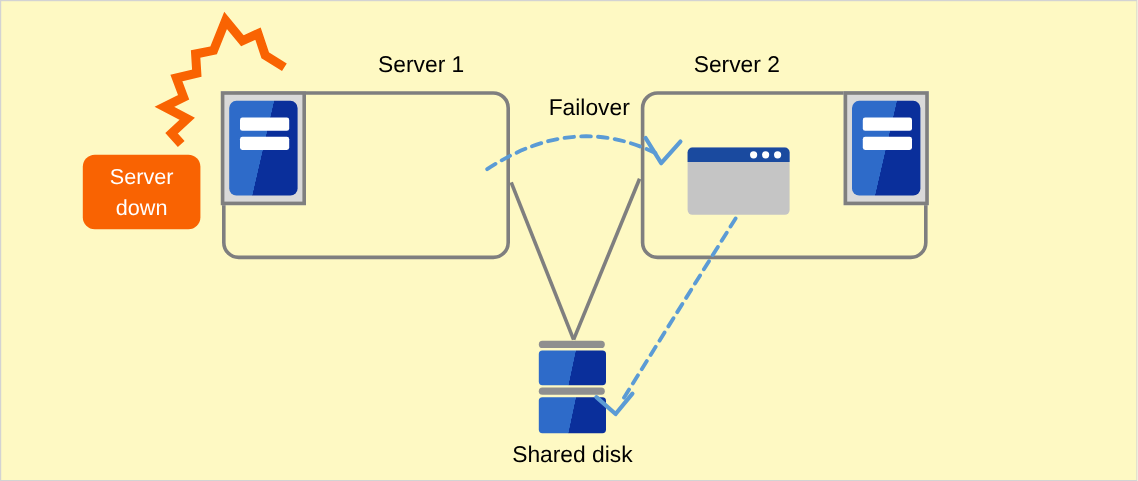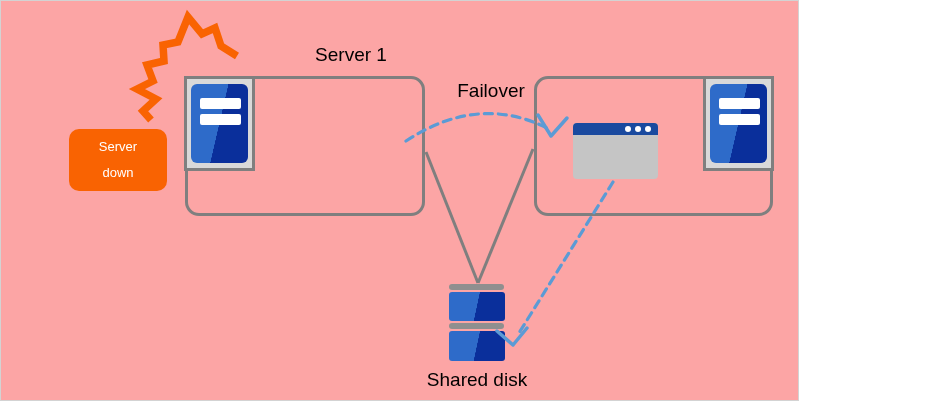--- a/index.html
+++ b/index.html
@@ -1,20 +1,20 @@
 <!DOCTYPE html>
 <html><head>
 <meta charset="utf-8">
 <style>
   html,body{margin:0;padding:0;background:#fff;}
   .stage{
     position:relative;
-    width:799px;height:401px;
+    width:948px;height:401px;
     box-sizing:border-box;
-    background:#fca5a5;
+    background:#fef9c3;
     border:1px solid #d3d3d3;
     font-family:"Liberation Sans", sans-serif;
     overflow:hidden;
     padding-left:14px;
   }
   .label{
     position:absolute;
     color:#000;
     font-size:19px;
     line-height:20px;
@@ -67,39 +67,40 @@
     position:absolute;left:448px;width:56px;
     background:linear-gradient(102deg,#2e6bc9 49.5%,#0a2f9b 50%);
     border-radius:3px;
   }
   .badge{
     position:absolute;
     left:68px;top:128px;width:98px;height:62px;
     background:#f96302;border-radius:10px;
     display:flex;flex-direction:column;
     align-items:center;justify-content:center;
-    color:#fff;font-size:13px;line-height:26px;
+    color:#fff;font-size:18px;line-height:26px;
   }
   svg.overlay{
     position:absolute;left:0;top:0;
     pointer-events:none;
   }
 </style>
 </head>
 <body>
 
 <div class="stage">
 
   <div class="label" style="left:265px;top:44px;width:170px;">Server 1</div>
   <div class="server-box" style="left:184px;top:75px;width:240px;height:140px;"></div>
   <div class="icon-frame" style="left:183px;top:75px;width:71px;height:95px;"></div>
   <div class="server-blue" style="left:190px;top:83px;width:57px;height:79px;"></div>
   <div class="server-slot" style="left:199px;top:97px;"></div>
   <div class="server-slot" style="left:199px;top:113px;"></div>
 
+  <div class="label" style="left:528px;top:44px;width:170px;">Server 2</div>
   <div class="server-box" style="left:533px;top:75px;width:239px;height:140px;"></div>
   <div class="icon-frame" style="left:702px;top:75px;width:71px;height:95px;"></div>
   <div class="server-blue" style="left:709px;top:83px;width:57px;height:79px;"></div>
   <div class="server-slot" style="left:718px;top:97px;"></div>
   <div class="server-slot" style="left:718px;top:113px;"></div>
 
   <div class="app-window-body"></div>
   <div class="app-window-titlebar"></div>
   <div class="app-dot" style="left:624px;"></div>
   <div class="app-dot" style="left:634px;"></div>

